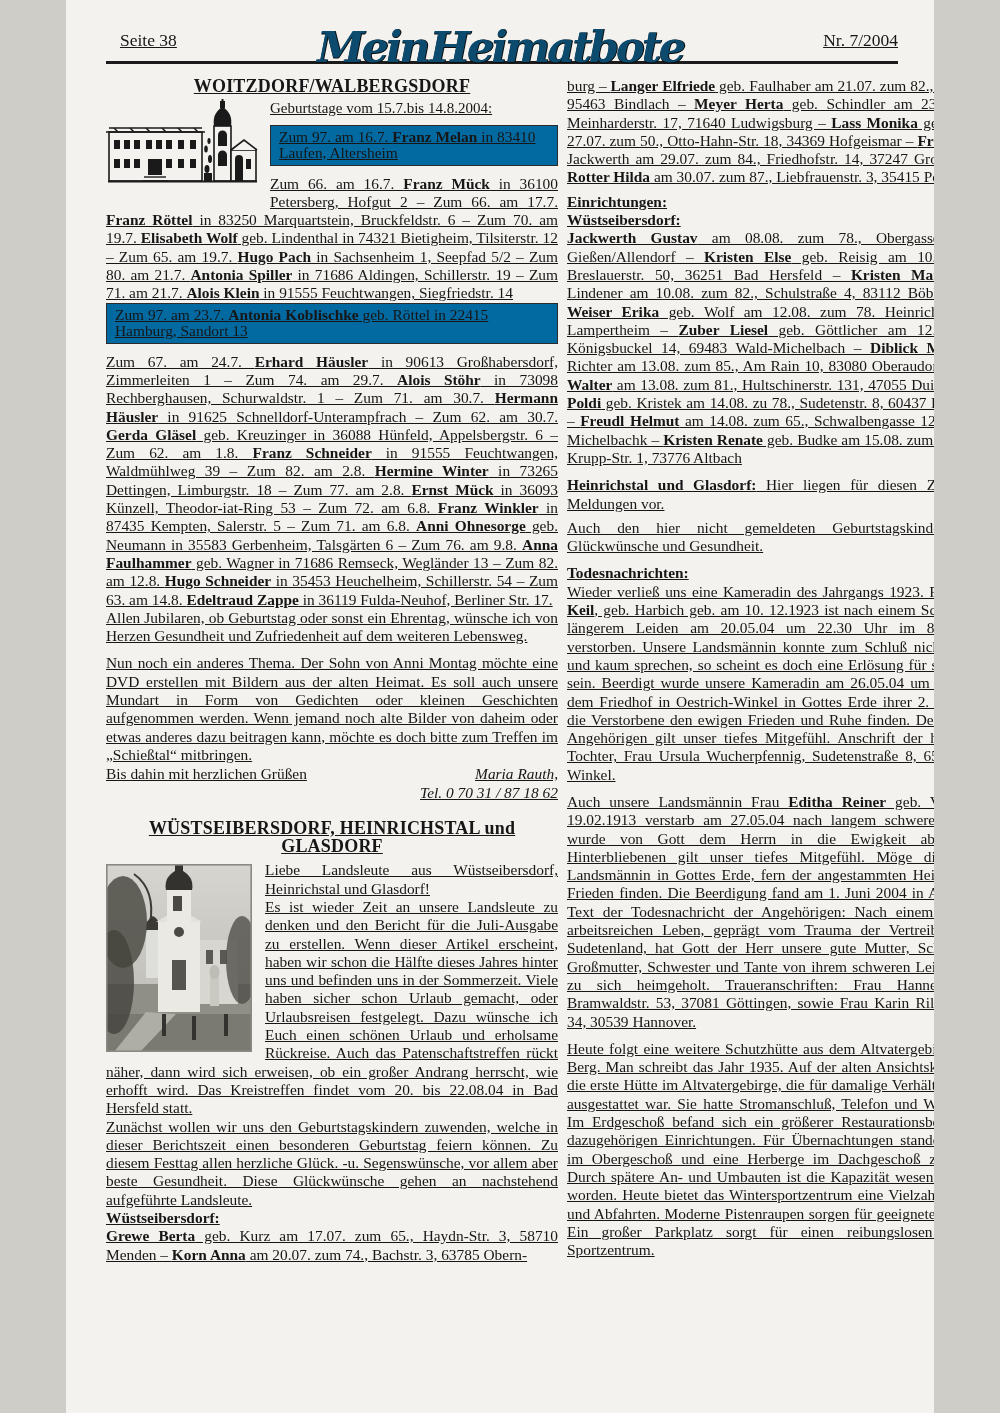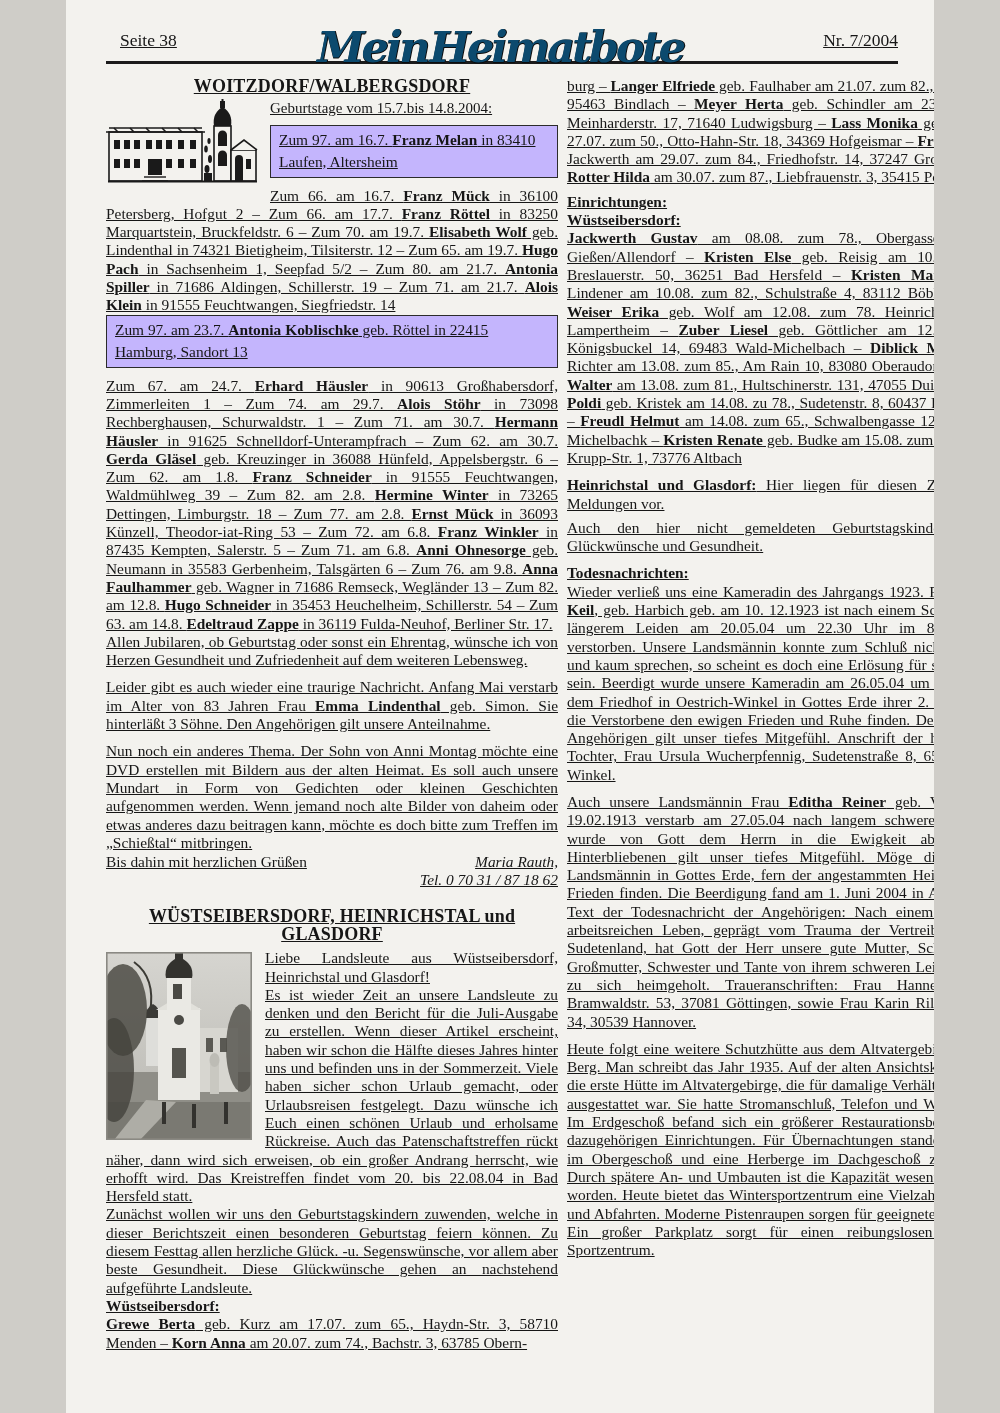--- a/index.html
+++ b/index.html
@@ -25,22 +25,22 @@
   .col-right{width:459px;flex:none;}
   p{margin:0;}
   .sp{margin-top:6px;}
   .spm{margin-top:9px;}
   b{font-weight:bold;}
   .bold-line{font-weight:bold;text-align:left;}
   h2{font-size:18px;font-weight:bold;text-align:center;margin:0 0 4px;letter-spacing:.2px;}
   .sec2{margin:17px 0 6px;}
   .subtitle{font-size:15px;text-align:left;margin:1px 0 7px;}
   .graybox{
-    border:1.5px solid #2b2b2b;background:#c4b5fd;
-    padding:3px 8px 4px;margin:0 0 9px;line-height:22px;
+    border:1.5px solid #2b2b2b;background:#0369a1;
+    padding:3px 8px 4px;margin:0 0 9px;line-height:16px;
     overflow:hidden;text-align:left;
   }
   .illus{float:left;width:152px;height:96px;margin:0 12px 2px 0;}
   .photo{float:left;width:146px;height:188px;margin:3px 13px 3px 0;}
   .illus svg,.photo svg{display:block;width:100%;height:100%;}
   .sig{display:flex;justify-content:space-between;margin-top:1px;}
   .sig .name{font-style:italic;}
   .tel{text-align:right;font-style:italic;margin-bottom:6px;}
 </style>
 </head>
@@ -122,21 +122,20 @@
       <p class="subtitle">Geburtstage vom 15.7.bis 14.8.2004:</p>
 
       <div class="graybox">Zum 97. am 16.7. <b>Franz Melan</b> in 83410 Laufen, Altersheim</div>
 
       <p>Zum 66. am 16.7. <b>Franz Mück</b> in 36100 Petersberg, Hofgut 2 – Zum 66. am 17.7. <b>Franz Röttel</b> in 83250 Marquartstein, Bruckfeldstr. 6 – Zum 70. am 19.7. <b>Elisabeth Wolf</b> geb. Lindenthal in 74321 Bietigheim, Tilsiterstr. 12 – Zum 65. am 19.7. <b>Hugo Pach</b> in Sachsenheim 1, Seepfad 5/2 – Zum 80. am 21.7. <b>Antonia Spiller</b> in 71686 Aldingen, Schillerstr. 19 – Zum 71. am 21.7. <b>Alois Klein</b> in 91555 Feuchtwangen, Siegfriedstr. 14</p>
 
       <div class="graybox spm">Zum 97. am 23.7. <b>Antonia Koblischke</b> geb. Röttel in 22415 Hamburg, Sandort 13</div>
 
       <p>Zum 67. am 24.7. <b>Erhard Häusler</b> in 90613 Großhabersdorf, Zimmerleiten 1 – Zum 74. am 29.7. <b>Alois Stöhr</b> in 73098 Rechberghausen, Schurwaldstr. 1 – Zum 71. am 30.7. <b>Hermann Häusler</b> in 91625 Schnelldorf-Unterampfrach – Zum 62. am 30.7. <b>Gerda Gläsel</b> geb. Kreuzinger in 36088 Hünfeld, Appelsbergstr. 6 – Zum 62. am 1.8. <b>Franz Schneider</b> in 91555 Feuchtwangen, Waldmühlweg 39 – Zum 82. am 2.8. <b>Hermine Winter</b> in 73265 Dettingen, Limburgstr. 18 – Zum 77. am 2.8. <b>Ernst Mück</b> in 36093 Künzell, Theodor-iat-Ring 53 – Zum 72. am 6.8. <b>Franz Winkler</b> in 87435 Kempten, Salerstr. 5 – Zum 71. am 6.8. <b>Anni Ohnesorge</b> geb. Neumann in 35583 Gerbenheim, Talsgärten 6 – Zum 76. am 9.8. <b>Anna Faulhammer</b> geb. Wagner in 71686 Remseck, Wegländer 13 – Zum 82. am 12.8. <b>Hugo Schneider</b> in 35453 Heuchelheim, Schillerstr. 54 – Zum 63. am 14.8. <b>Edeltraud Zappe</b> in 36119 Fulda-Neuhof, Berliner Str. 17.</p>
       <p>Allen Jubilaren, ob Geburtstag oder sonst ein Ehrentag, wünsche ich von Herzen Gesundheit und Zufriedenheit auf dem weiteren Lebensweg.</p>
-      <p class="spm">Leider gibt es auch wieder eine traurige Nachricht. Anfang Mai verstarb im Alter von 83 Jahren Frau <b>Emma Lindenthal</b> geb. Simon. Sie hinterläßt 3 Söhne. Den Angehörigen gilt unsere Anteilnahme.</p>
       <p class="spm">Nun noch ein anderes Thema. Der Sohn von Anni Montag möchte eine DVD erstellen mit Bildern aus der alten Heimat. Es soll auch unsere Mundart in Form von Gedichten oder kleinen Geschichten aufgenommen werden. Wenn jemand noch alte Bilder von daheim oder etwas anderes dazu beitragen kann, möchte es doch bitte zum Treffen im „Schießtal“ mitbringen.</p>
 
       <div class="sig">
         <span>Bis dahin mit herzlichen Grüßen</span>
         <span class="name">Maria Rauth,</span>
       </div>
       <div class="tel">Tel. 0 70 31 / 87 18 62</div>
 
       <h2 class="sec2">WÜSTSEIBERSDORF, HEINRICHSTAL und GLASDORF</h2>
 

